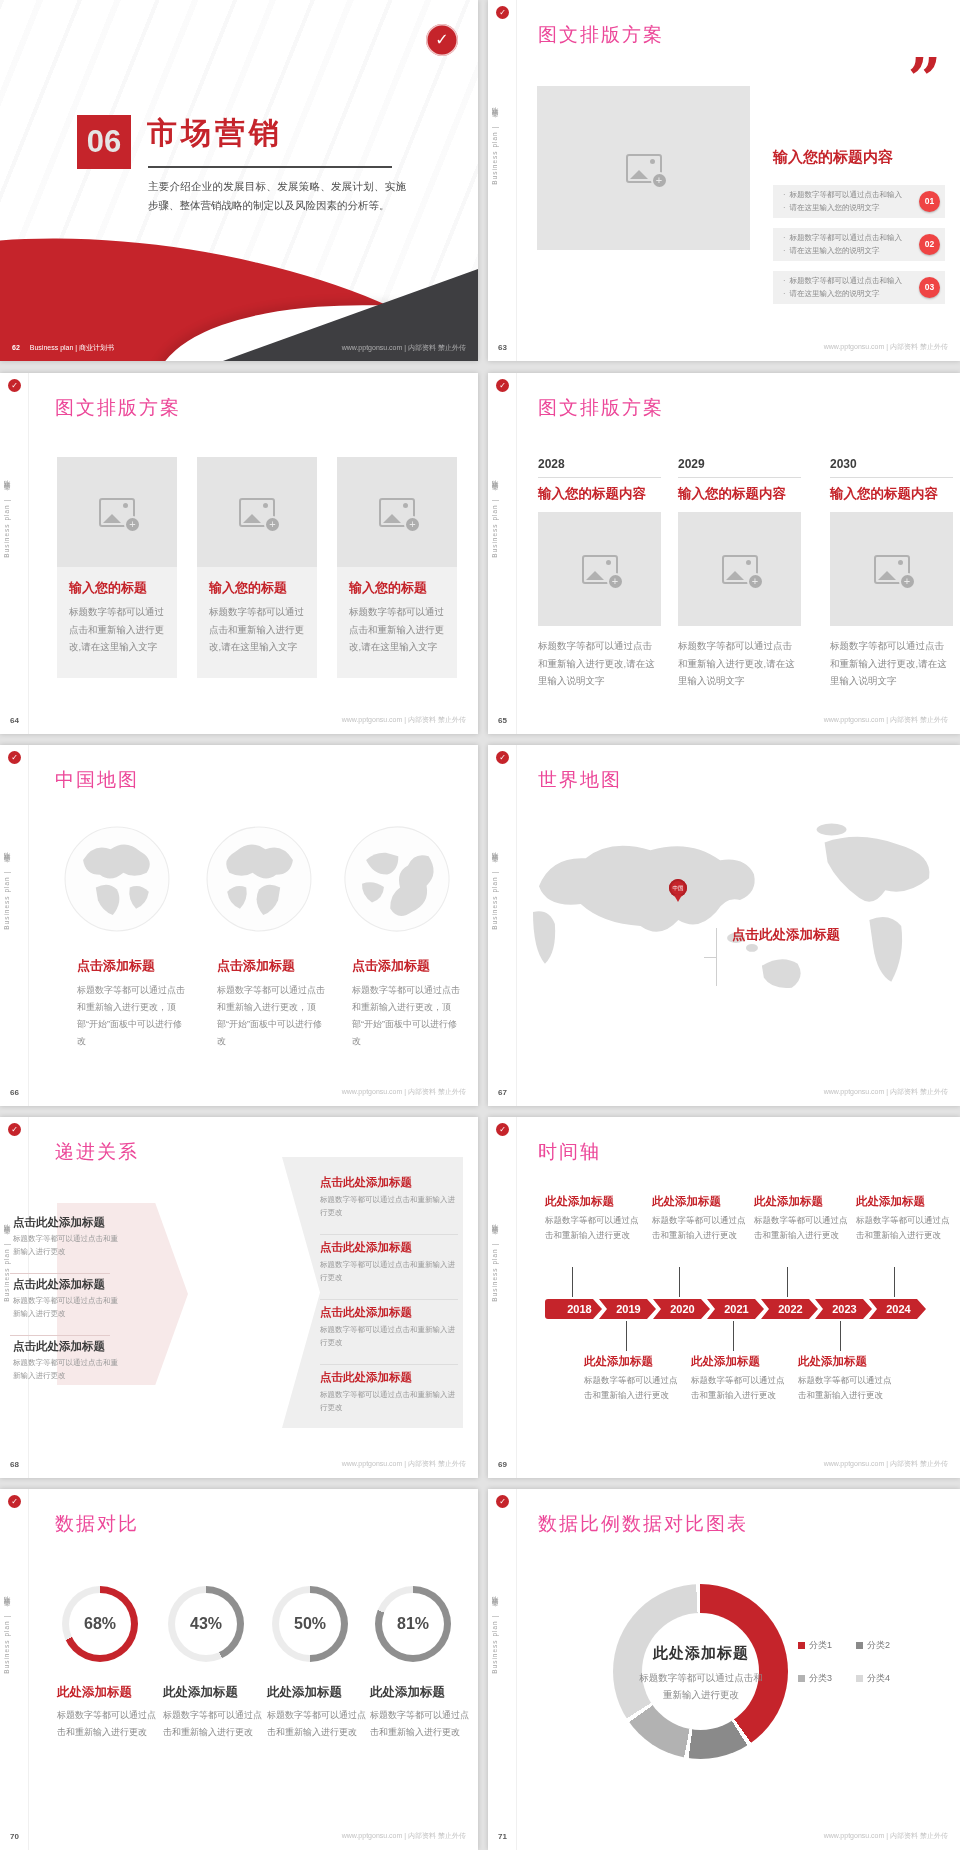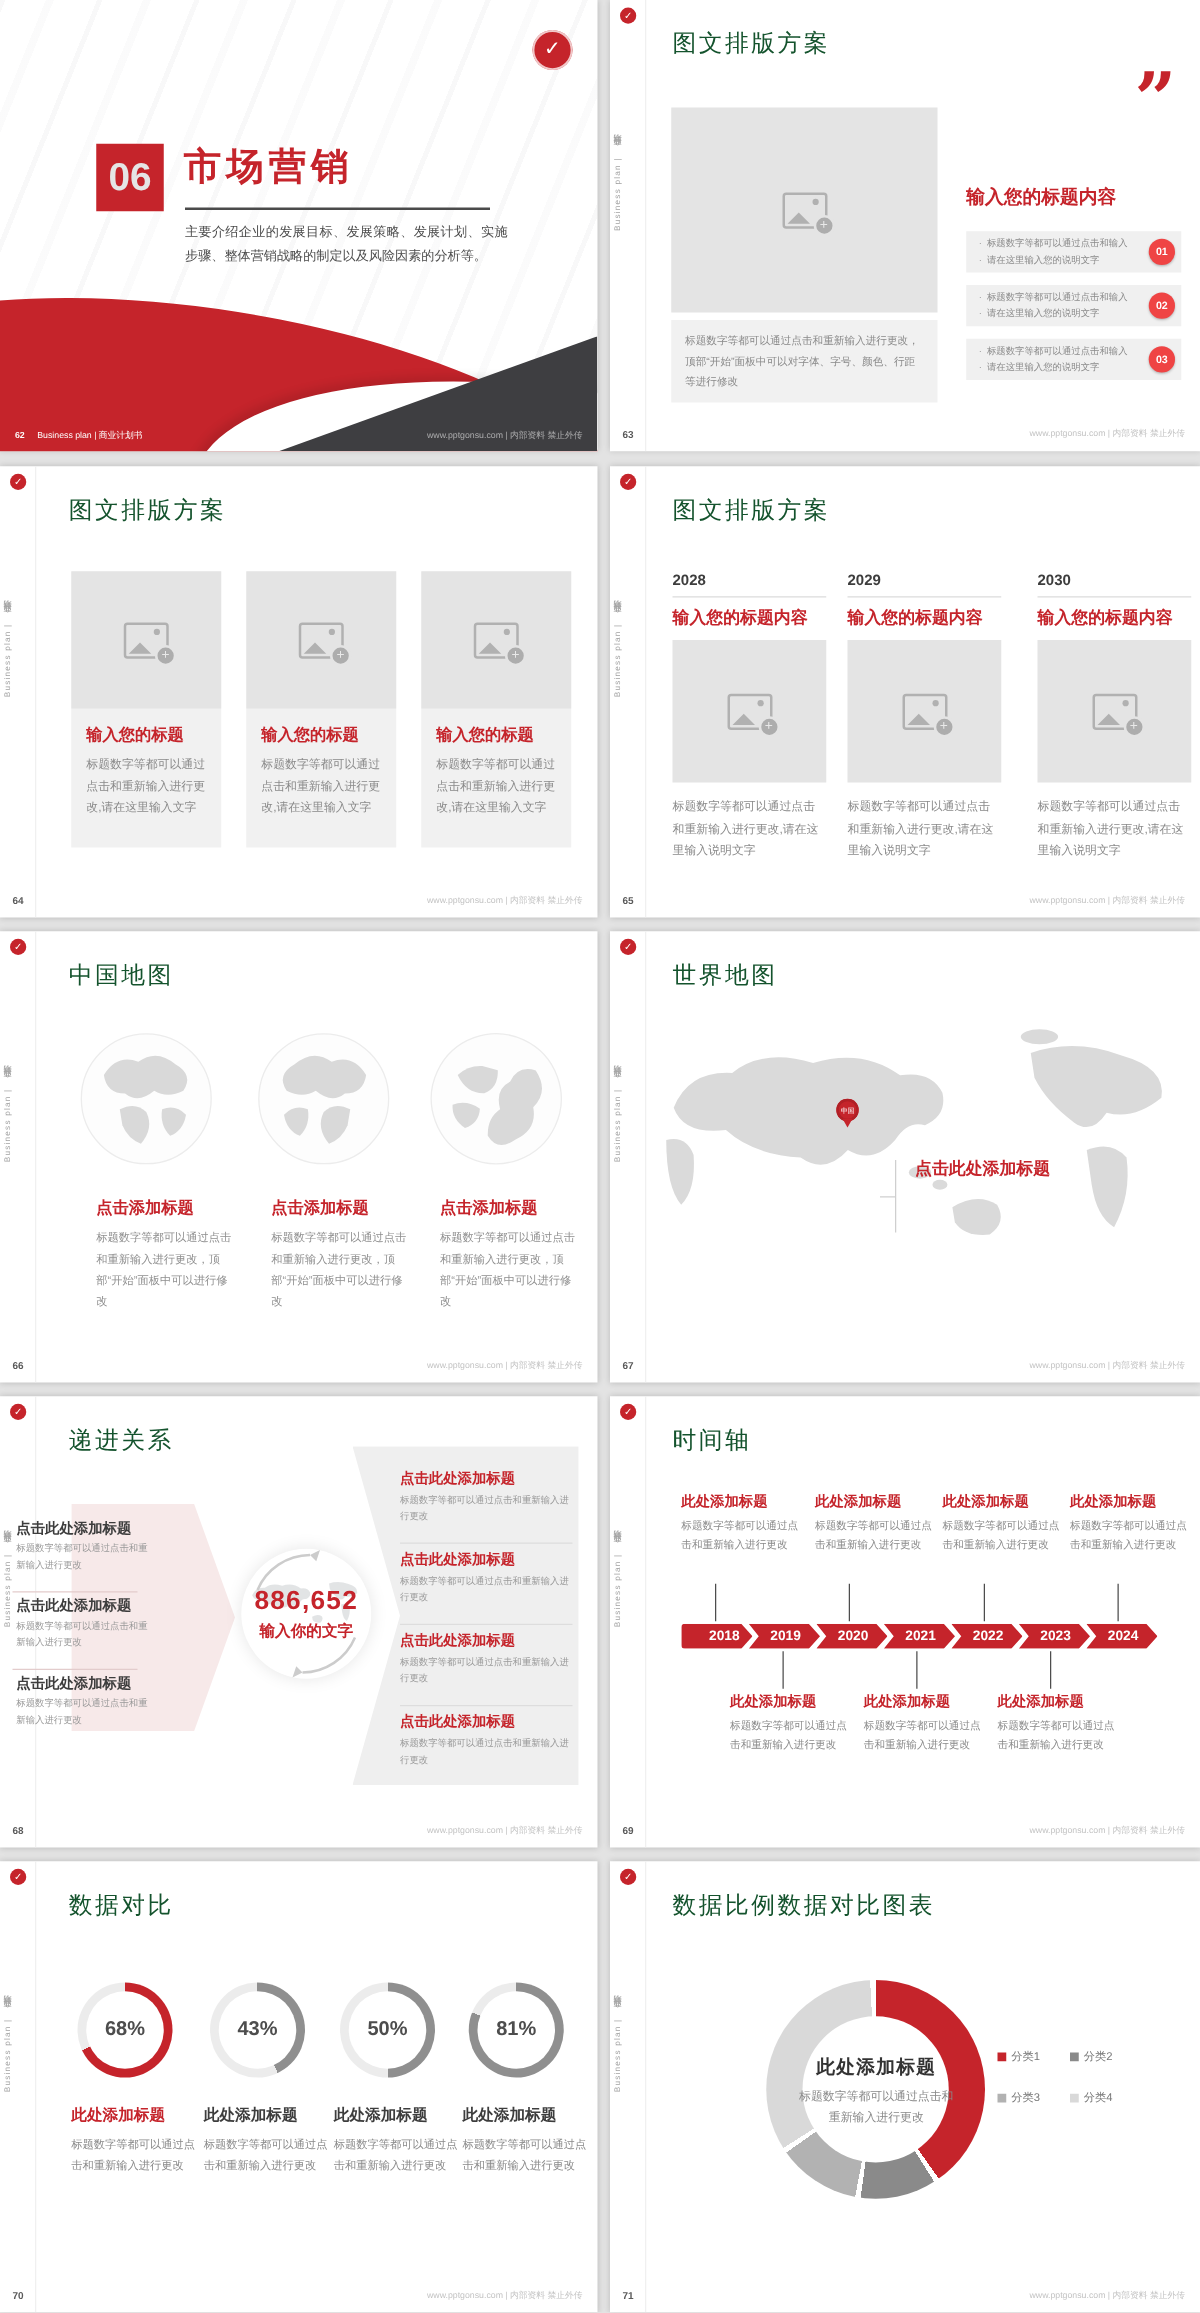--- a/index.html
+++ b/index.html
@@ -5,21 +5,21 @@
   html,body{margin:0;padding:0;}
   body{font-family:"Liberation Sans","DejaVu Sans",sans-serif;background:#e3e3e3;}
   .page{position:relative;width:960px;height:1850px;background:#e3e3e3;overflow:hidden;}
   .slide{position:absolute;width:478px;height:361px;background:#fff;box-shadow:0 0 5px rgba(0,0,0,.18);overflow:hidden;}
   .slide.rightcol{width:472px;}
 
   
   .logo-sm{position:absolute;left:8px;top:6px;width:13px;height:13px;border-radius:50%;background:#c5242b;color:#fff;font-size:8px;line-height:13px;text-align:center;z-index:5;}
   .side-text{position:absolute;left:3px;top:118px;writing-mode:vertical-rl;transform:rotate(180deg);font-size:6.5px;color:#a3a3a3;letter-spacing:1px;z-index:5;}
   .side-line{position:absolute;left:28px;top:0;bottom:0;width:1px;background:#f0f0f0;}
-  .s-title{position:absolute;left:55px;top:22px;margin:0;font-size:19px;font-weight:normal;color:#14532d;letter-spacing:2px;}
+  .s-title{position:absolute;left:55px;top:22px;margin:0;font-size:19px;font-weight:normal;color:#ec4899;letter-spacing:2px;}
   .rightcol .s-title{left:50px;}
   .pagenum{position:absolute;left:10px;bottom:9px;font-size:8px;font-weight:bold;color:#5a5a5a;z-index:6;}
   .site{position:absolute;right:12px;bottom:9px;font-size:7px;color:#c3c3c3;z-index:6;}
 
   .redb{color:#c5242b;font-weight:bold;}
 
   
   .ph{position:absolute;background:#e4e4e4;display:flex;align-items:center;justify-content:center;}
   .img-glyph{position:relative;width:32px;height:25px;border:2px solid #b1b1b1;border-radius:3px;background:#e4e4e4;}
   .img-glyph::before{content:"";position:absolute;bottom:2px;left:2px;border-left:9px solid transparent;border-right:9px solid transparent;border-bottom:9px solid #b1b1b1;}
@@ -150,21 +150,20 @@
   <div class="slide rightcol" style="left:488px;top:0;">
     <div class="logo-sm">✓</div>
     <div class="side-text">Business plan | 商业计划书</div>
     <div class="side-line"></div>
     <h2 class="s-title">图文排版方案</h2>
     <div class="ph s63-ph">
         <div class="img-glyph">
           <span class="sun"></span>
         </div>
       </div>
-    <div class="s63-cap">标题数字等都可以通过点击和重新输入进行更改，顶部“开始”面板中可以对字体、字号、颜色、行距等进行修改</div>
     <div class="quote">”</div>
     <div class="s63-head redb">输入您的标题内容</div>
 
     <div class="s63-item" style="top:185px;">
       <div class="s63-lines">
         <div>标题数字等都可以通过点击和输入</div>
         <div>请在这里输入您的说明文字</div>
       </div>
       <div class="badge">01</div>
     </div>
@@ -364,38 +363,20 @@
     <div class="s68-li" style="top:160px;">
       <div class="t">点击此处添加标题</div>
       <div class="x">标题数字等都可以通过点击和重新输入进行更改</div>
     </div>
     <div class="s68-sep" style="top:218px;"></div>
     <div class="s68-li" style="top:222px;">
       <div class="t">点击此处添加标题</div>
       <div class="x">标题数字等都可以通过点击和重新输入进行更改</div>
     </div>
 
-    <div class="s68-circle">
-      <svg class="minimap" viewBox="0 0 420 212">
-        <g fill="#9aa0a6">
-          <path d="M8 70 Q20 40 55 42 Q80 22 120 34 Q160 22 190 44 Q215 40 224 58 Q228 76 210 84 Q196 80 186 96 Q168 116 148 104 Q130 124 110 110 Q72 108 50 88 Q16 92 8 70 Z"></path>
-          <path d="M232 150 Q252 138 268 148 Q276 162 262 172 Q242 174 234 162 Z"></path>
-          <path d="M295 26 Q330 14 368 28 Q404 38 400 62 Q378 80 356 74 Q344 92 330 82 Q308 66 298 46 Z"></path>
-          <path d="M340 104 Q360 96 372 110 Q376 140 362 166 Q348 158 344 132 Z"></path>
-        </g>
-      </svg>
-      <svg class="orbit" viewBox="0 0 118 118">
-        <path d="M20 40 A46 46 0 0 1 62 12" fill="none" stroke="#cccccc" stroke-width="2"></path>
-        <path d="M62 12 l8 -4 -3 9 Z" fill="#cccccc"></path>
-        <path d="M98 78 A46 46 0 0 1 56 106" fill="none" stroke="#cccccc" stroke-width="2"></path>
-        <path d="M56 106 l-8 4 3 -9 Z" fill="#cccccc"></path>
-      </svg>
-      <div class="s68-val">886,652</div>
-      <div class="s68-vlabel">输入你的文字</div>
-    </div>
 
     <div class="s68-right"></div>
     <div class="s68-ri" style="top:58px;">
       <div class="t redb">点击此处添加标题</div>
       <div class="x">标题数字等都可以通过点击和重新输入进行更改</div>
     </div>
     <div class="s68-rsep" style="top:117px;"></div>
     <div class="s68-ri" style="top:123px;">
       <div class="t redb">点击此处添加标题</div>
       <div class="x">标题数字等都可以通过点击和重新输入进行更改</div>

